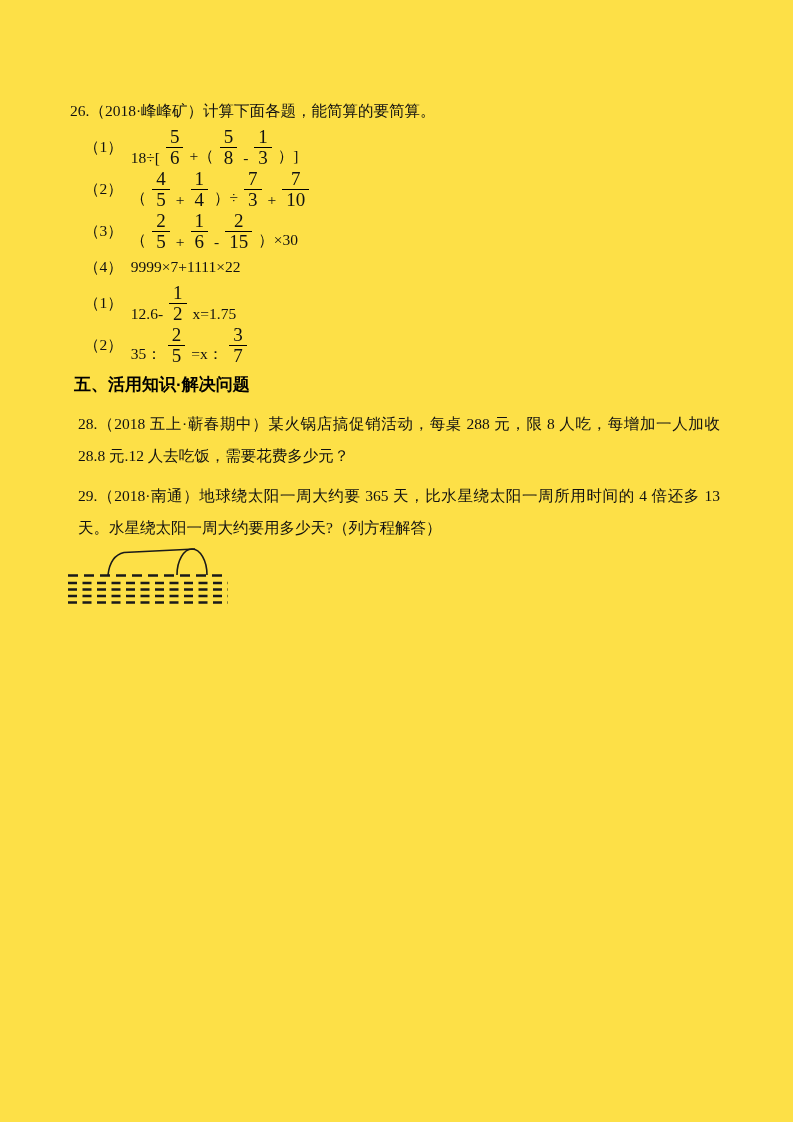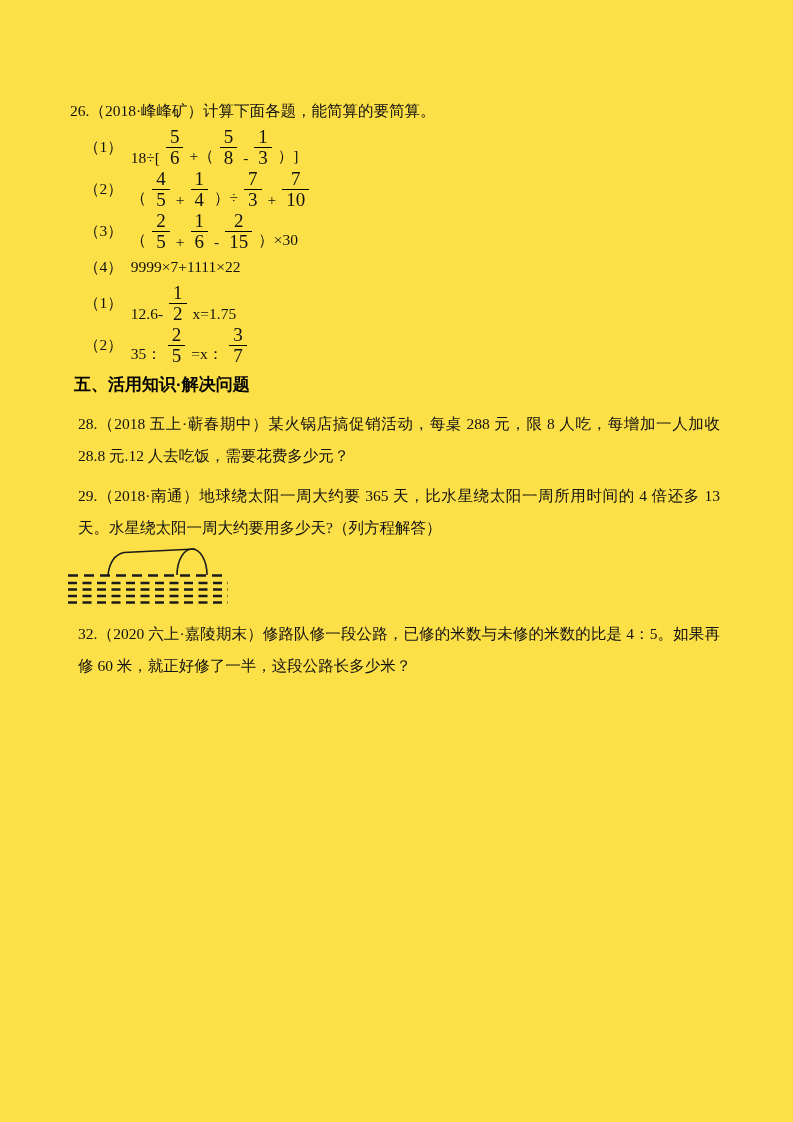--- a/index.html
+++ b/index.html
@@ -167,16 +167,15 @@
         <path d="M 111 31 A 15 26 0 0 1 141 31" fill="none" stroke="#1a1a1a" stroke-width="1.6"></path>
 
         <line x1="2" y1="31.5" x2="162" y2="31.5" stroke="#1a1a1a" stroke-width="2.6" stroke-dasharray="10 6"></line>
         <line x1="2" y1="39" x2="162" y2="39" stroke="#1a1a1a" stroke-width="2.6" stroke-dasharray="9 5.5"></line>
         <line x1="2" y1="45.5" x2="162" y2="45.5" stroke="#1a1a1a" stroke-width="2.6" stroke-dasharray="9 5.5"></line>
         <line x1="2" y1="52" x2="162" y2="52" stroke="#1a1a1a" stroke-width="2.6" stroke-dasharray="9 5.5"></line>
         <line x1="2" y1="58.5" x2="162" y2="58.5" stroke="#1a1a1a" stroke-width="2.6" stroke-dasharray="9 5.5"></line>
       </svg>
     </div>
 
-    <p class="para">32.（2020 六上·嘉陵期末）修路队修一段公路，已修的米数与未修的米数的比是 4：5。如果再修 60 米，就正好修了一半，这段公路长多少米？</p>
 
   </div>
 </div>
 
 </body></html>

